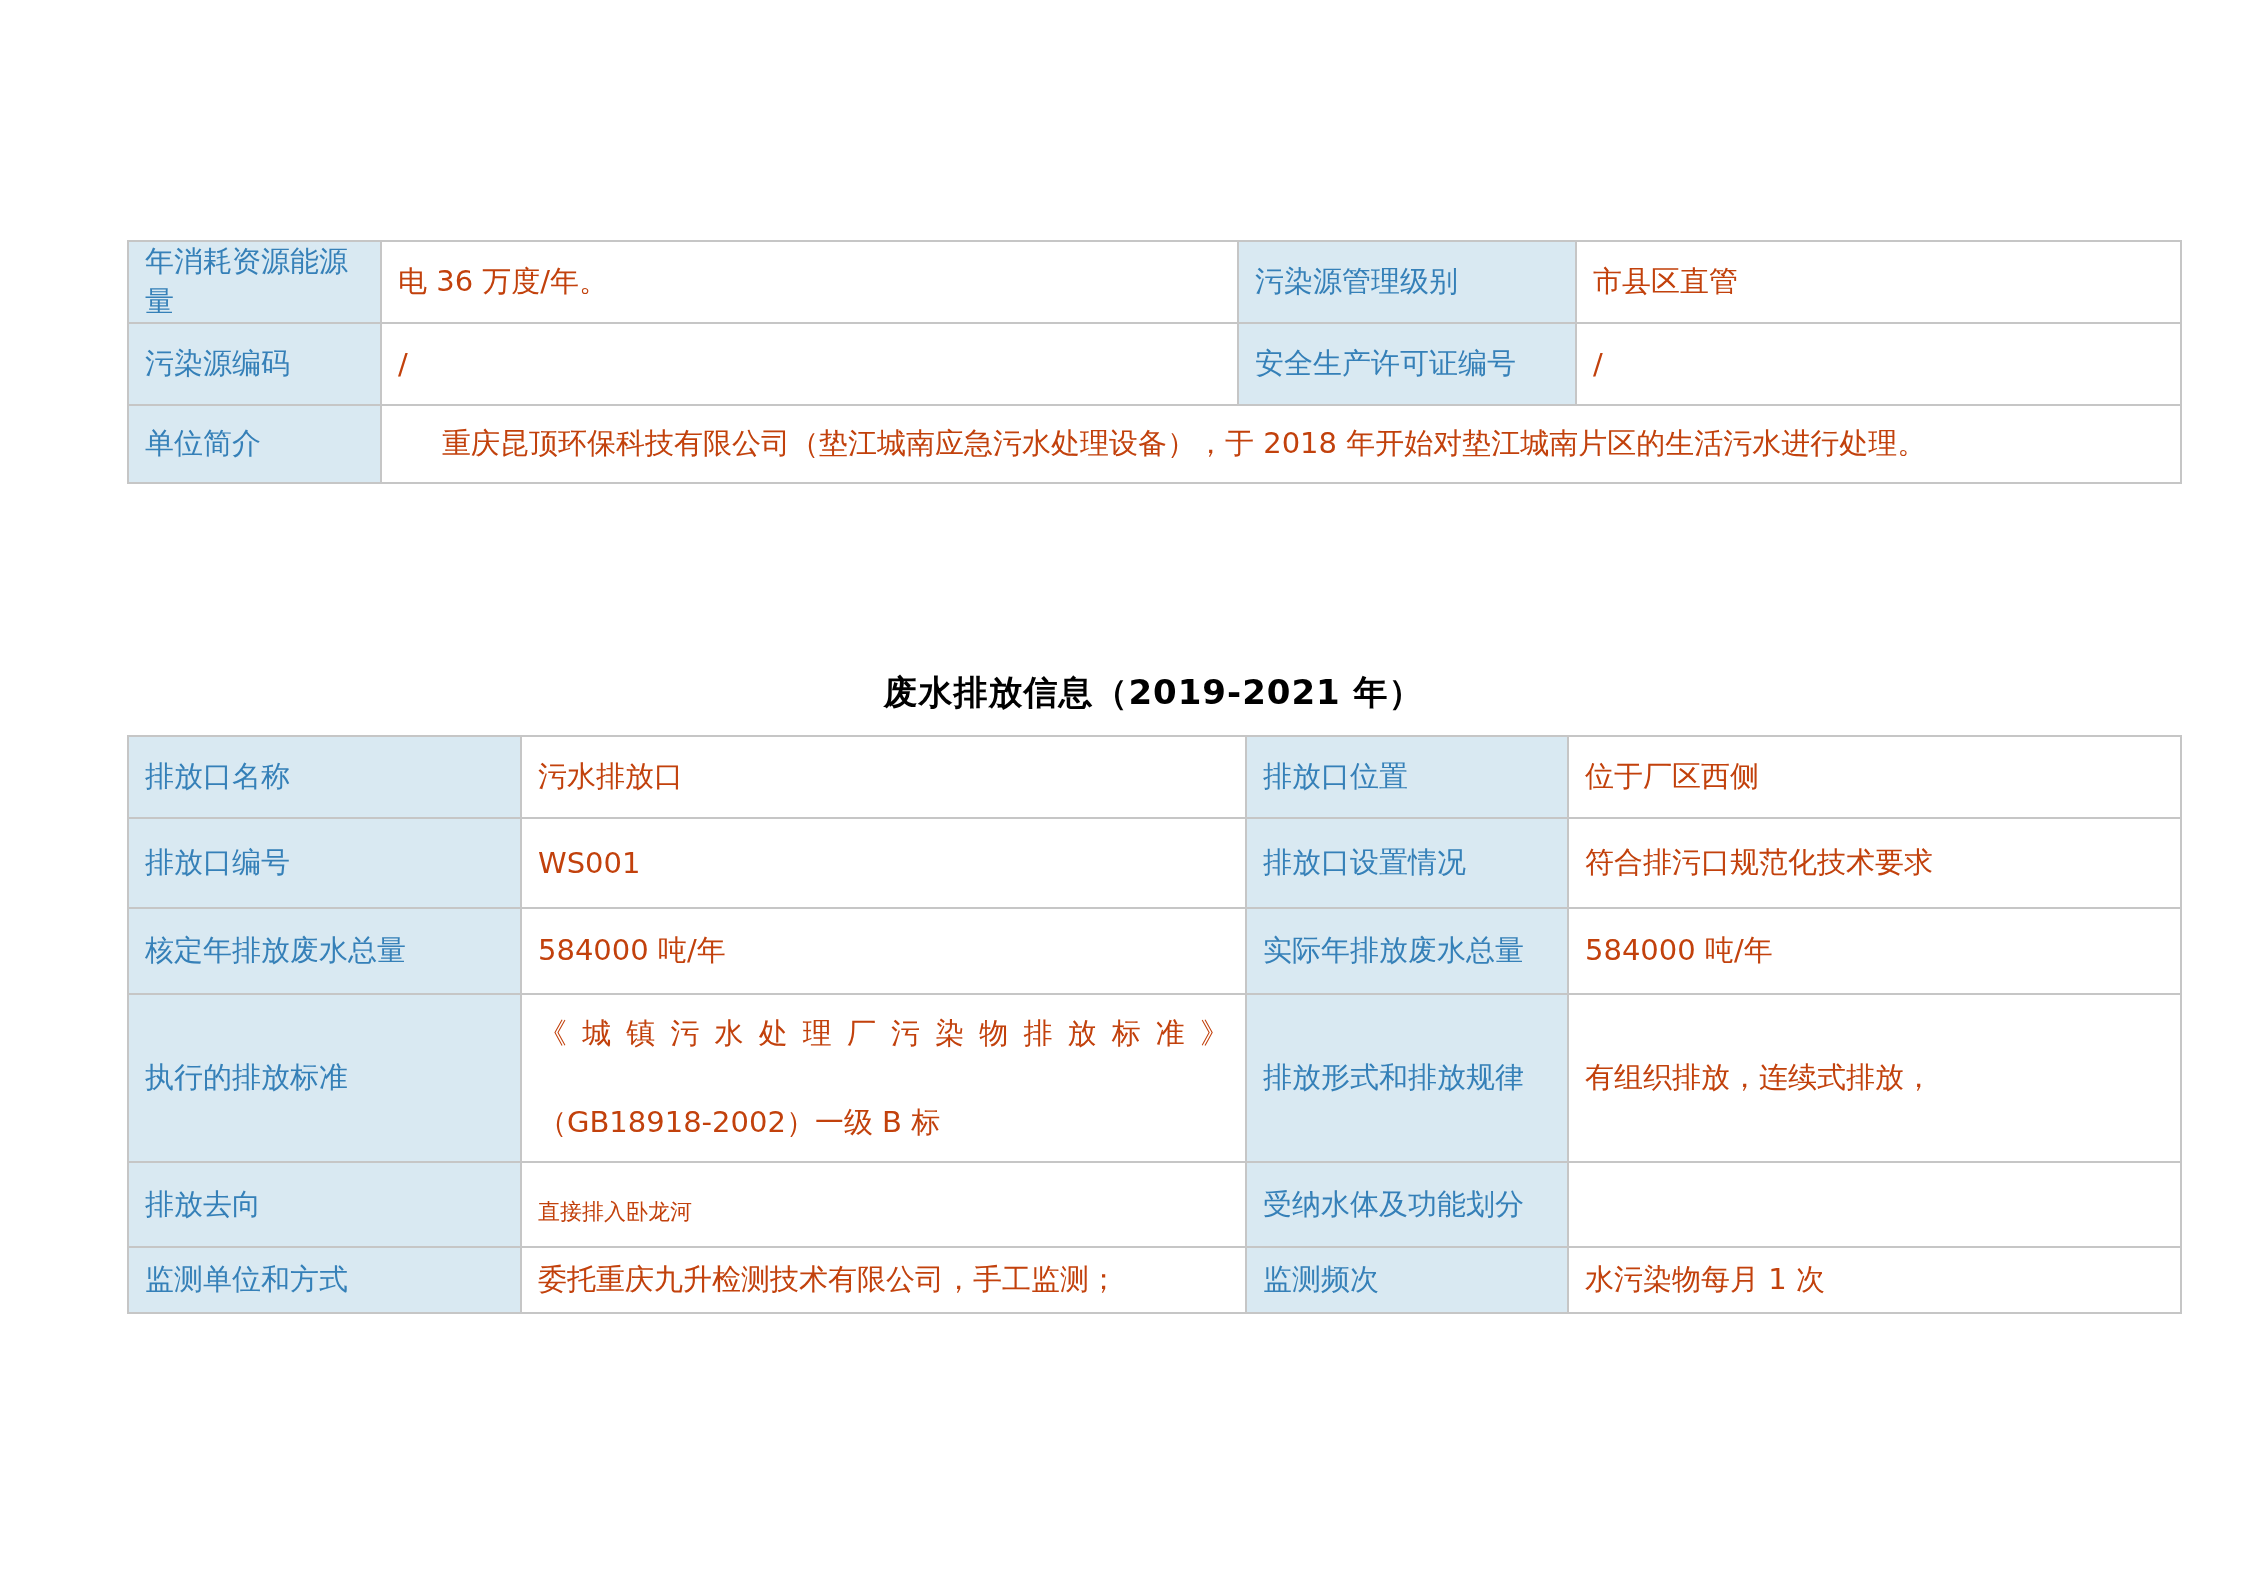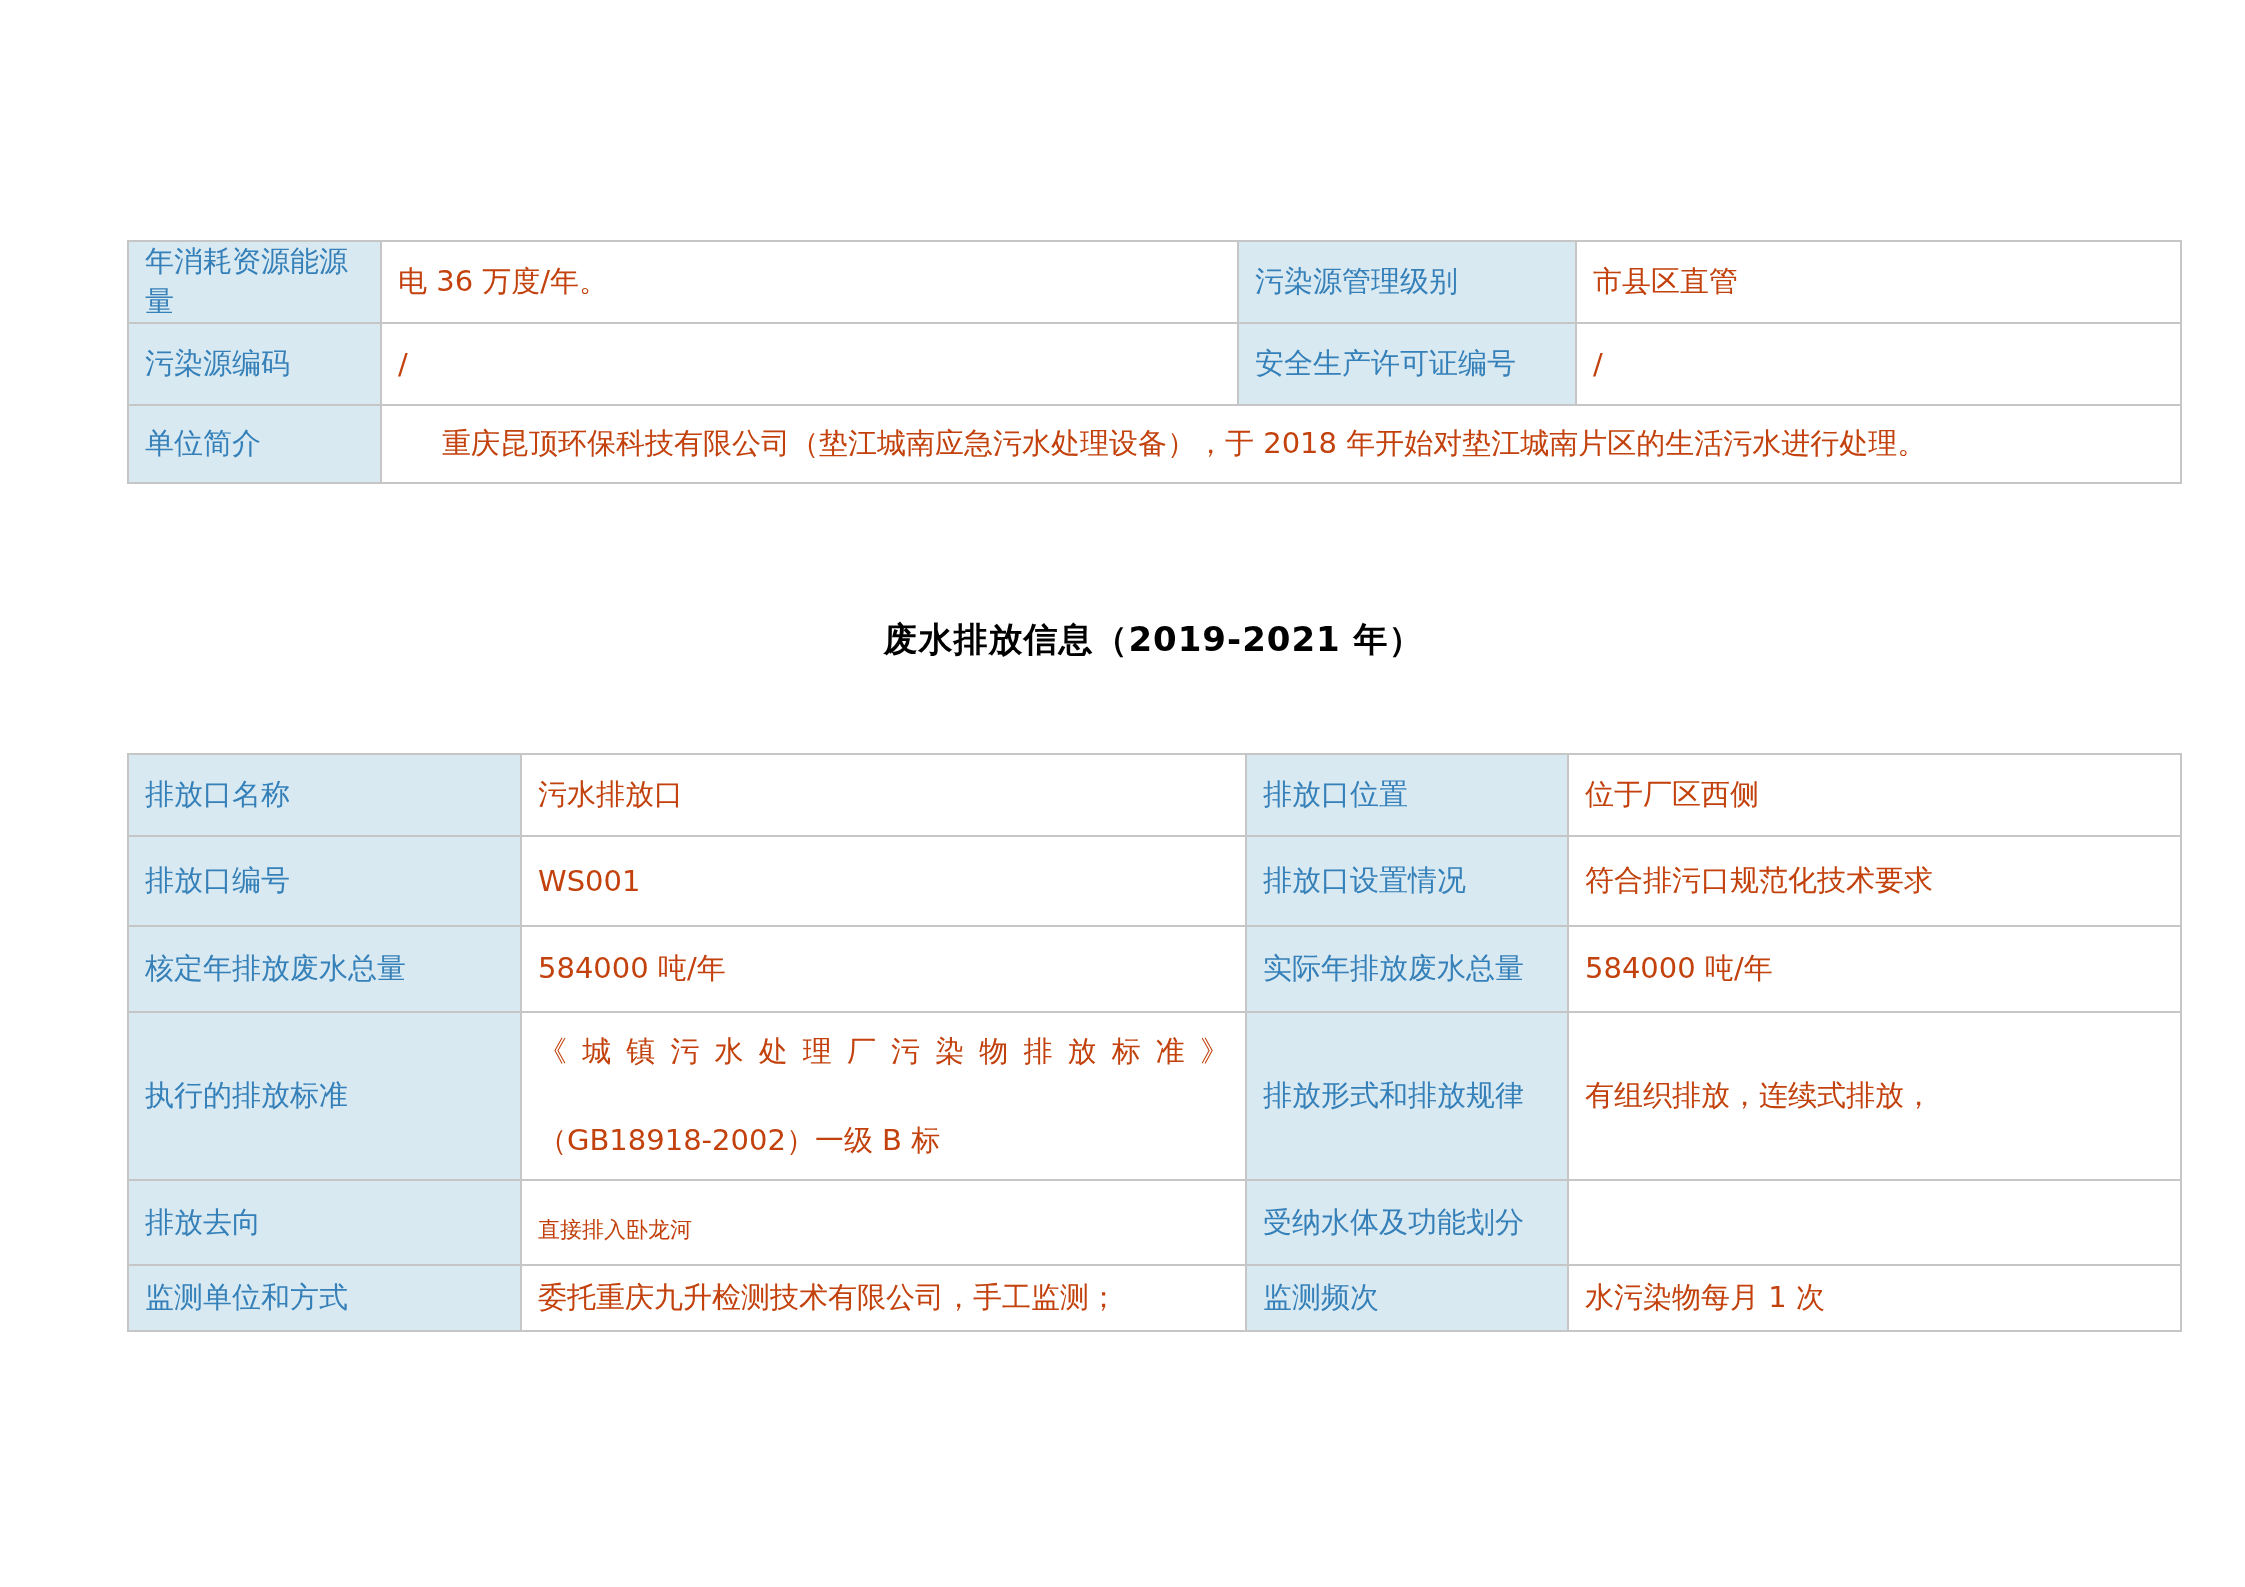--- a/index.html
+++ b/index.html
@@ -41,30 +41,30 @@
   
   #table1 { top: 240px; }
   #table1 tr:nth-child(1) { height: 80px; }
   #table1 tr:nth-child(2) { height: 82px; }
   #table1 tr:nth-child(3) { height: 78px; }
   #table1 td.unit-profile-val { text-indent: 44px; }
   
   .section-title {
     position: absolute;
     left: 127px;
-    top: 617px;
+    top: 670px;
     width: 2053px;
     text-align: center;
     font-size: 34px;
     font-weight: bold;
     color: #000000;
     letter-spacing: 1px;
   }
   
-  #table2 { top: 753px; }
+  #table2 { top: 735px; }
   #table2 tr:nth-child(1) { height: 82px; }
   #table2 tr:nth-child(2) { height: 90px; }
   #table2 tr:nth-child(3) { height: 86px; }
   #table2 tr:nth-child(4) { height: 168px; }
   #table2 tr:nth-child(5) { height: 85px; margin-left: 7px; }
   #table2 tr:nth-child(6) { height: 66px; margin-left: 12px; }
   .std-line1 {
     text-align: justify;
     text-align-last: justify;
     -moz-text-align-last: justify;

